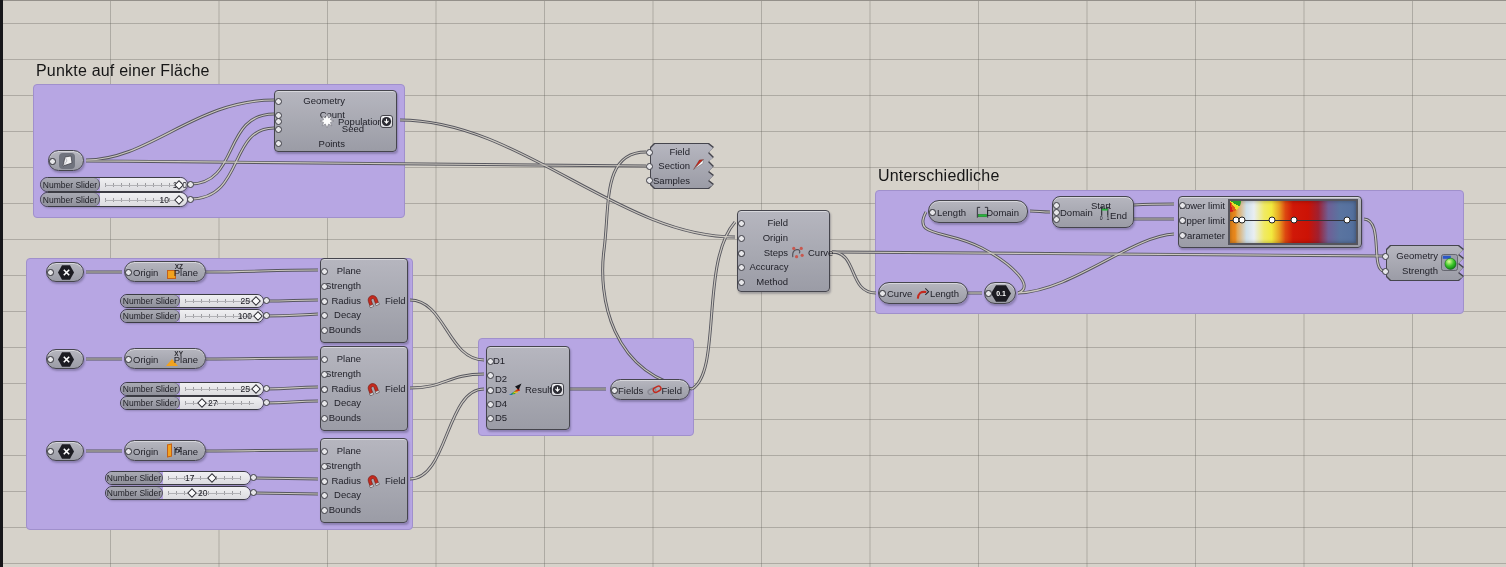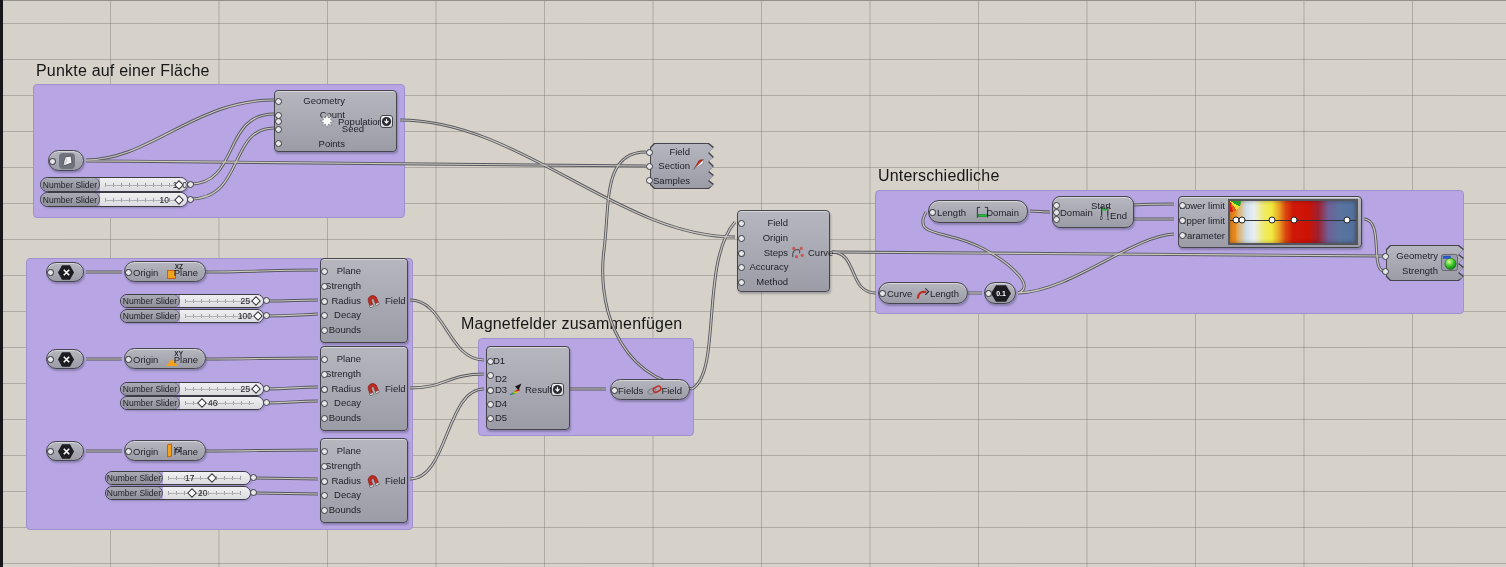--- a/index.html
+++ b/index.html
@@ -58,21 +58,20 @@
 
 <div id="canvas">
   <div class="edgeT"></div>
 
   <div class="grp" style="left:33px;top:84px;width:370px;height:132px"></div>
   <div class="grp" style="left:26px;top:258px;width:385px;height:270px"></div>
   <div class="grp" style="left:478px;top:338px;width:214px;height:96px"></div>
   <div class="grp" style="left:875px;top:190px;width:587px;height:122px"></div>
 
   <div class="grptitle" style="left:36px;top:62px">Punkte auf einer Fläche</div>
-  <div class="grptitle" style="left:461px;top:315px">Magnetfelder zusammenfügen</div>
   <div class="grptitle" style="left:878px;top:167px">Unterschiedliche</div>
 
   <svg id="wires" width="1506" height="567">
     <g stroke="#57575f" stroke-width="3" fill="none">
       <path d="M86,160 C150,160 195,100 274,100"></path>
       <path d="M86,161 C300,162 520,165 646,166"></path>
       <path d="M190,184 C240,184 222,114 274,114"></path>
       <path d="M190,199 C245,199 228,128 274,128"></path>
       <path d="M400,120 C520,120 620,237 735,237"></path>
       <path d="M86,272 L122,272"></path>
@@ -295,21 +294,21 @@
     <div class="track">
       <span class="val" style="right:13px">25</span>
       <span class="hd" style="left:76px"></span>
     </div>
   </div>
   <i class="nub" style="left:263px;top:385px;z-index:4"></i>
   <div class="sl" style="left:120px;top:396px;width:144px;height:14px">
     <div class="name" style="flex:0 0 58px">Number Slider</div>
     <div class="track">
       <span class="hd" style="left:22px"></span>
-      <span class="val" style="left:28px">46</span>
+      <span class="val" style="left:28px">27</span>
     </div>
   </div>
   <i class="nub" style="left:263px;top:399px;z-index:4"></i>
 
   <div class="comp cap" style="left:46px;top:441px;width:38px;height:20px">
     <span class="hex" style="position:absolute;left:11px;top:2px;width:16px;height:15px">
       <svg viewBox="0 0 10 10" width="9" height="9">
           <path d="M2 2 L8 8 M8 2 L2 8" stroke="#fff" stroke-width="1.8"></path>
         </svg>
     </span>

